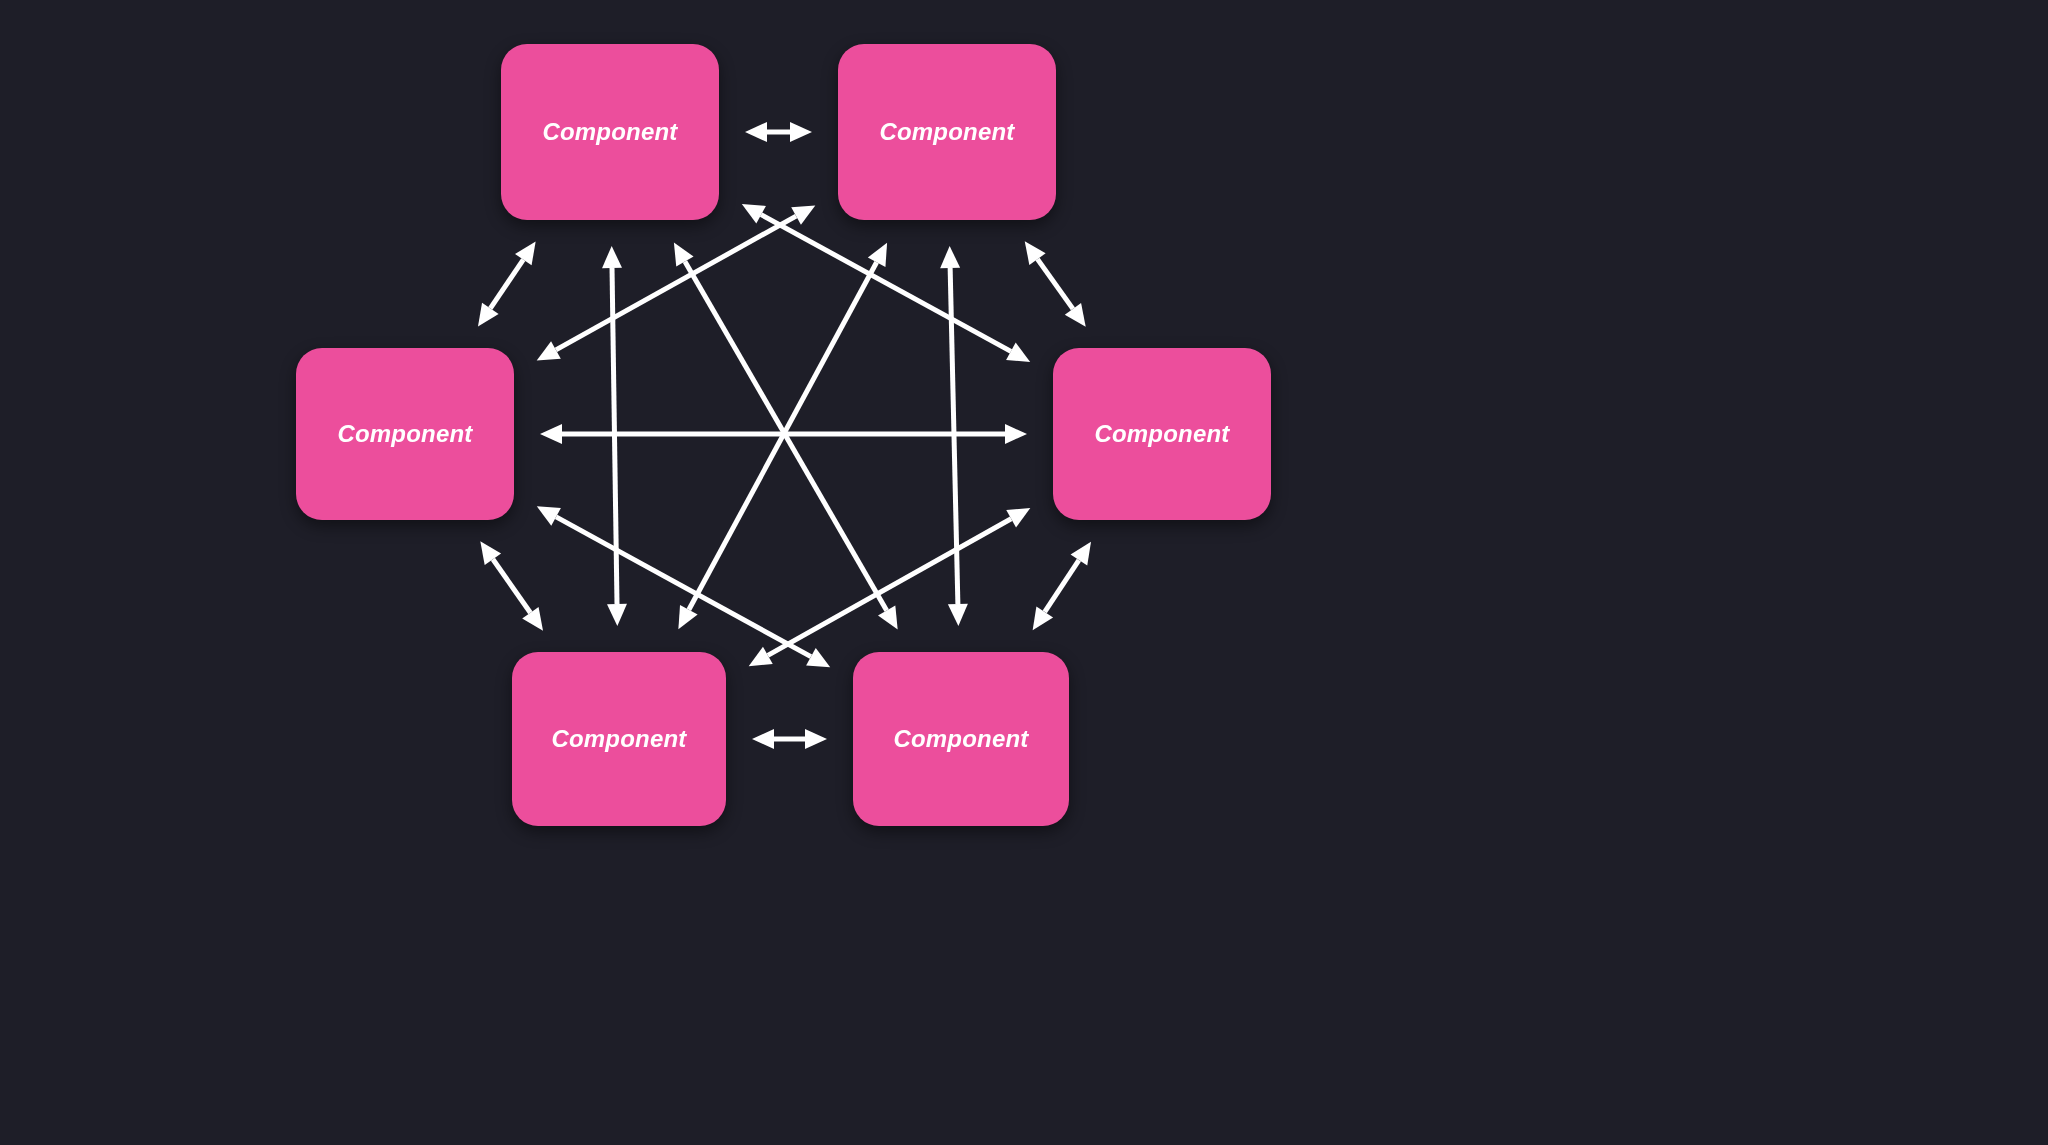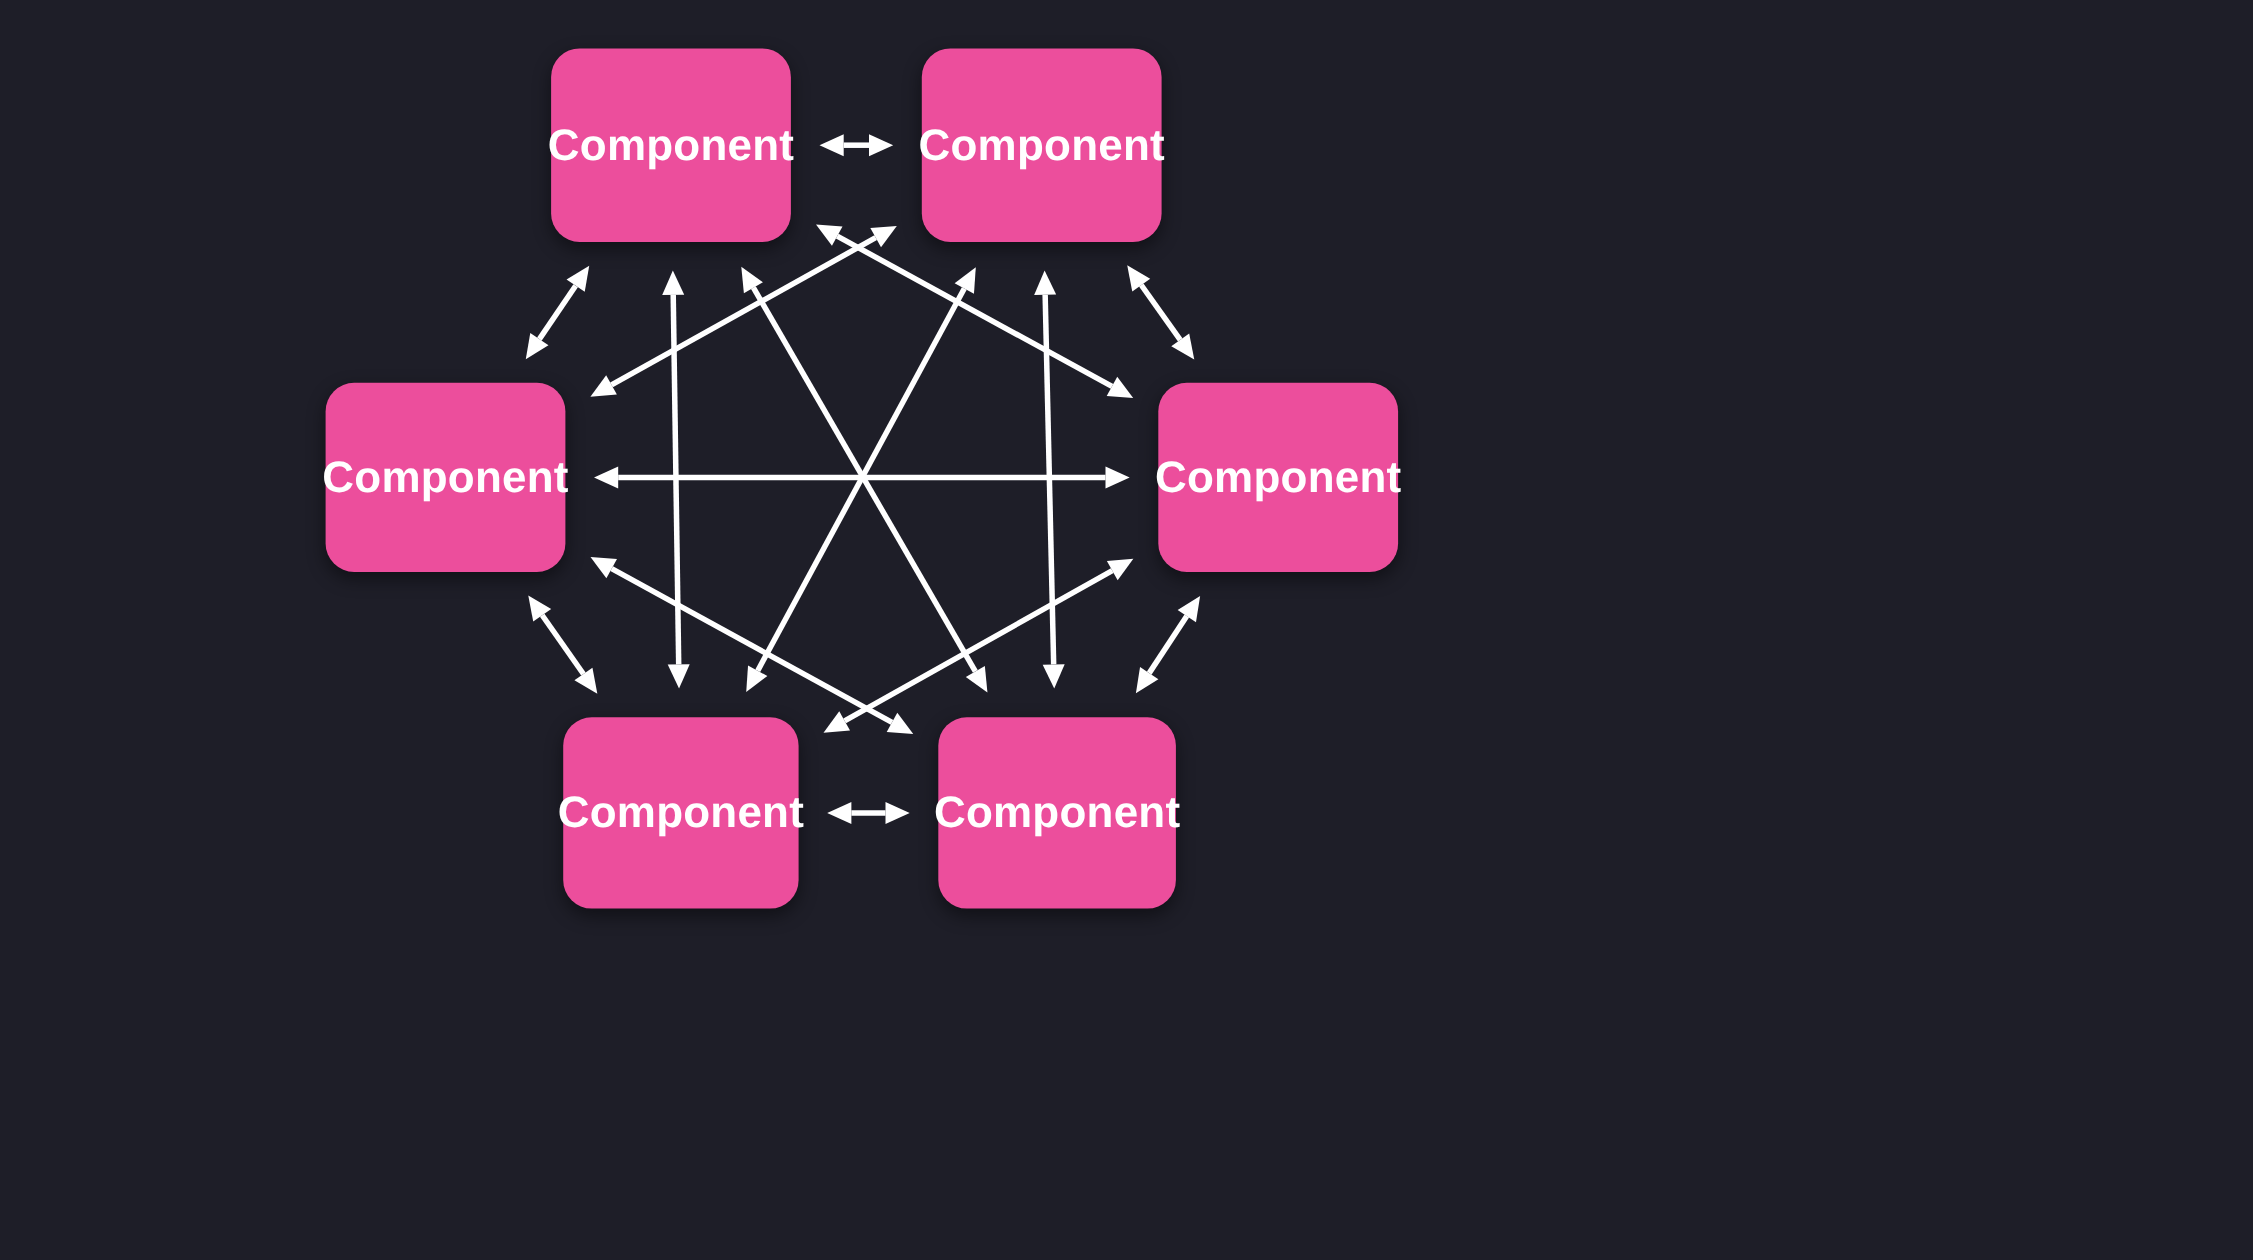--- a/index.html
+++ b/index.html
@@ -28,25 +28,26 @@
     background: #ec4e9c;
     border-radius: 26px;
     box-shadow: 0 6px 16px rgba(0,0,0,0.45);
     display: flex;
     align-items: center;
     justify-content: center;
     box-sizing: border-box;
   }
   .node-label {
     color: #ffffff;
-    font-size: 40px;
+    font-size: 24px;
     font-weight: bold;
     letter-spacing: 0.2px;
     white-space: nowrap;
     font-family: "Liberation Sans", sans-serif;
+    font-style: italic;
   }
 </style>
 </head>
 <body>
 
 <div id="stage">
 
   <svg id="edge-layer" viewBox="0 0 2048 1145" width="2048" height="1145" xmlns="http://www.w3.org/2000/svg">
       <g>
         <line x1="767" y1="132" x2="790" y2="132" stroke="#ffffff" stroke-width="5" stroke-linecap="butt"></line>

